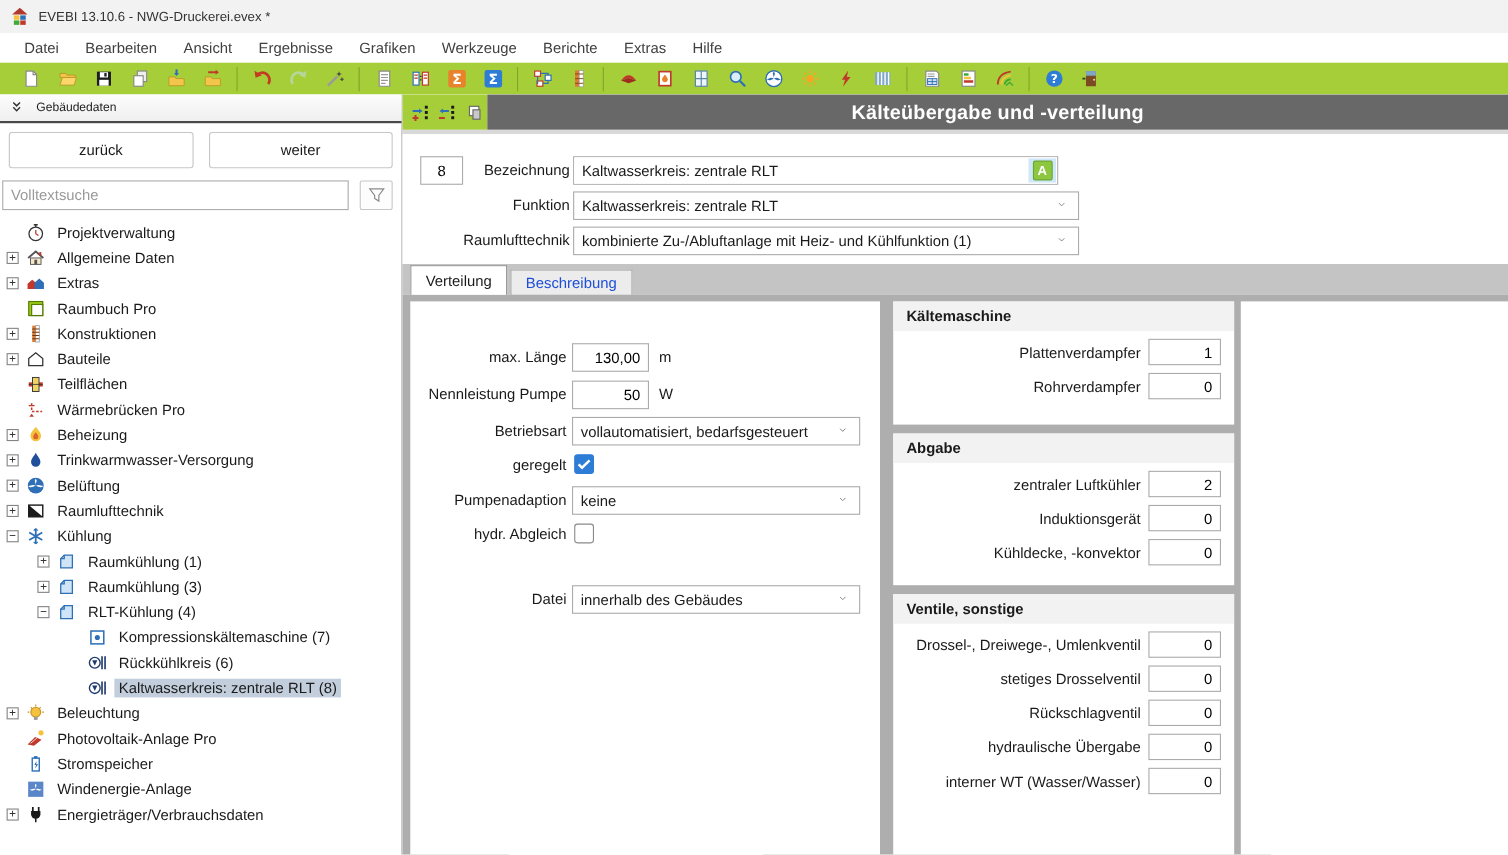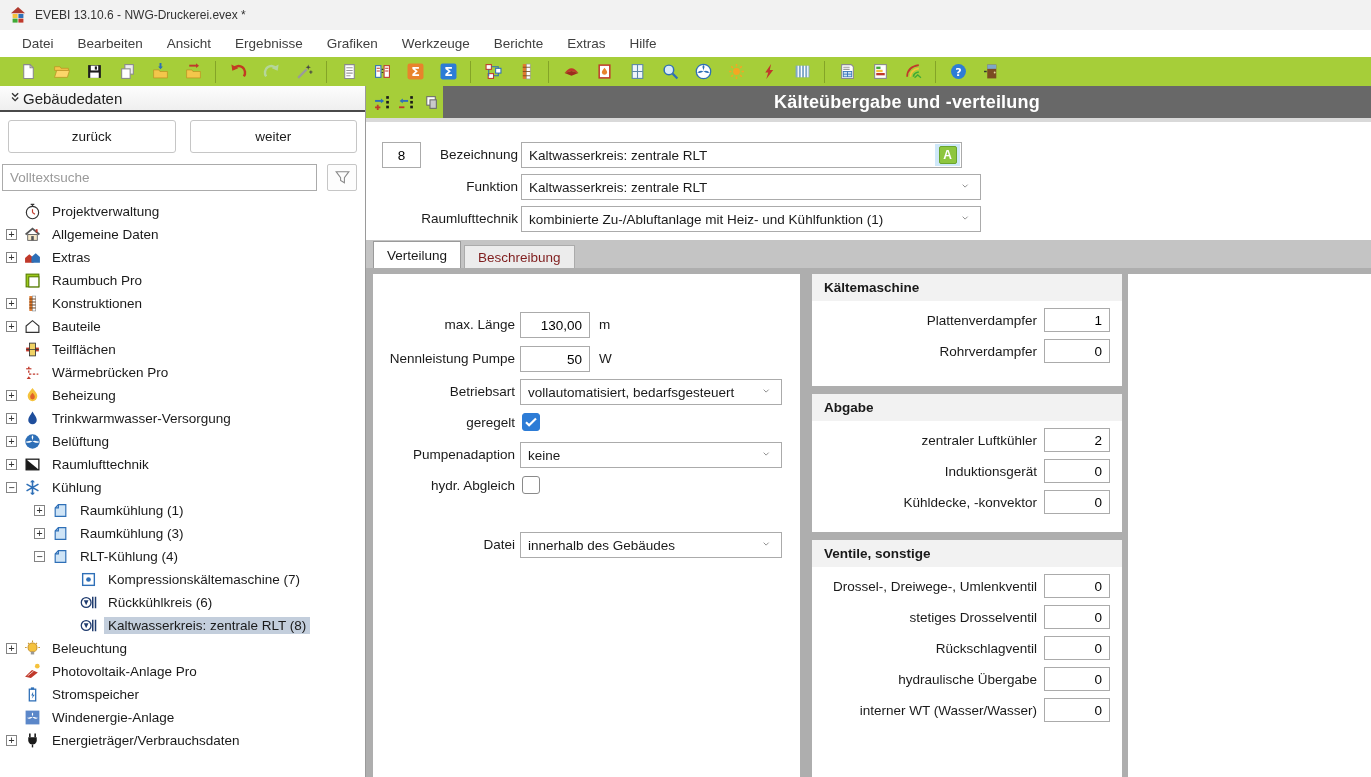--- a/index.html
+++ b/index.html
@@ -14,22 +14,22 @@
              display:flex; align-items:center; padding-left:10px; color:#404040; font-size:13.5px; }
   .menubar span { padding:4px 12px; cursor:default; }
   .toolbar { position:absolute; left:0; top:57px; width:1371px; height:29px; background:#a6ce39;
              display:flex; align-items:center; padding-left:6px; }
   .tb-group { display:flex; align-items:center; gap:9px; padding:0 10px; }
   .tb-sep { width:1px; height:22px; background:#84a427; }
   .tb-btn { width:24px; height:23px; display:flex; align-items:center; justify-content:center; background:transparent; border:none; cursor:pointer; }
 
   
   .sidebar { position:absolute; left:0; top:86px; width:366px; height:691px; background:#fff; border-right:1px solid #9a9a9a; }
-  .sb-header { height:26px; display:flex; align-items:center; padding:0 4px 0 9px;
-               background:linear-gradient(#fdfdfd,#efefef); border-bottom:2px solid #4a4a4a; font-size:15px; color:#222; }
+  .sb-header { height:26px; display:flex; align-items:center; gap:10px; padding:0 4px 0 9px;
+               background:linear-gradient(#fdfdfd,#efefef); border-bottom:2px solid #4a4a4a; font-size:11px; color:#222; }
   .sb-buttons { display:flex; gap:14px; padding:8px 8px 7px 8px; }
   .sb-buttons button { flex:1; height:33px; background:#fff; border:1px solid #c6c6c6; border-radius:3px; font-size:13.5px; color:#1a1a1a; cursor:pointer; font-family:inherit; }
   .sb-search { display:flex; gap:10px; padding:4px 8px 0 2px; align-items:center; }
   .sb-search input { flex:1; height:27px; border:1px solid #ababab; padding:0 7px; font-size:13.5px; font-family:inherit; color:#1a1a1a; }
   .sb-search input::placeholder { color:#9a9a9a; }
   .filter-btn { width:30px; height:27px; background:#fdfdfd; border:1px solid #c6c6c6; border-radius:2px; display:flex; align-items:center; justify-content:center; cursor:pointer; }
 
   .tree { margin-top:9px; font-size:13.5px; }
   .tree-row { height:23px; display:flex; align-items:center; cursor:default; white-space:nowrap; }
   .expander { width:11px; height:11px; min-width:11px; border:1px solid #848484; background:#fff; color:#333;
@@ -61,21 +61,21 @@
   .combo { border:1px solid #ababab; background:#fff; height:26px; display:flex; align-items:center;
            padding:0 26px 0 7px; font-size:13.5px; position:relative; cursor:pointer; }
   .combo .chev { position:absolute; right:8px; top:50%; margin-top:-3px; }
   .combo.rec { position:absolute; left:155px; width:460px; }
 
   
   .tab-strip { position:absolute; left:0; top:154px; width:1005px; height:28px; background:#c4c4c4;
                display:flex; align-items:flex-end; padding-left:7px; }
   .tab { font-size:13.5px; padding:0 13px; display:flex; align-items:center; cursor:pointer; }
   .tab.active { background:#fff; border:1px solid #9a9a9a; border-bottom:none; height:27px; z-index:2; }
-  .tab.inactive { background:#ececec; border:1px solid #ababab; border-bottom:none; height:23px; margin-left:3px; color:#7f1d1d; }
+  .tab.inactive { background:#ececec; border:1px solid #ababab; border-bottom:none; height:23px; margin-left:3px; color:#1d4ed8; }
 
   
   .content { position:absolute; left:0; top:182px; width:1005px; height:509px; background:#aeaeae; }
   .left-panel { position:absolute; left:7px; top:6px; width:427px; height:503px; background:#fff; }
   .fr-label { position:absolute; width:140px; left:2px; text-align:right; font-size:13.5px; }
   .fr-input { position:absolute; left:147px; width:70px; height:26px; border:1px solid #ababab;
               text-align:right; padding-right:7px; font-size:13.5px; font-family:inherit; }
   .fr-unit { position:absolute; left:226px; font-size:13.5px; }
   .combo.form { position:absolute; left:147px; width:262px; }
   .checkbox { position:absolute; left:149px; width:18px; height:18px; border:1px solid #8a8a8a; border-radius:3px; background:#fff; cursor:pointer; }

